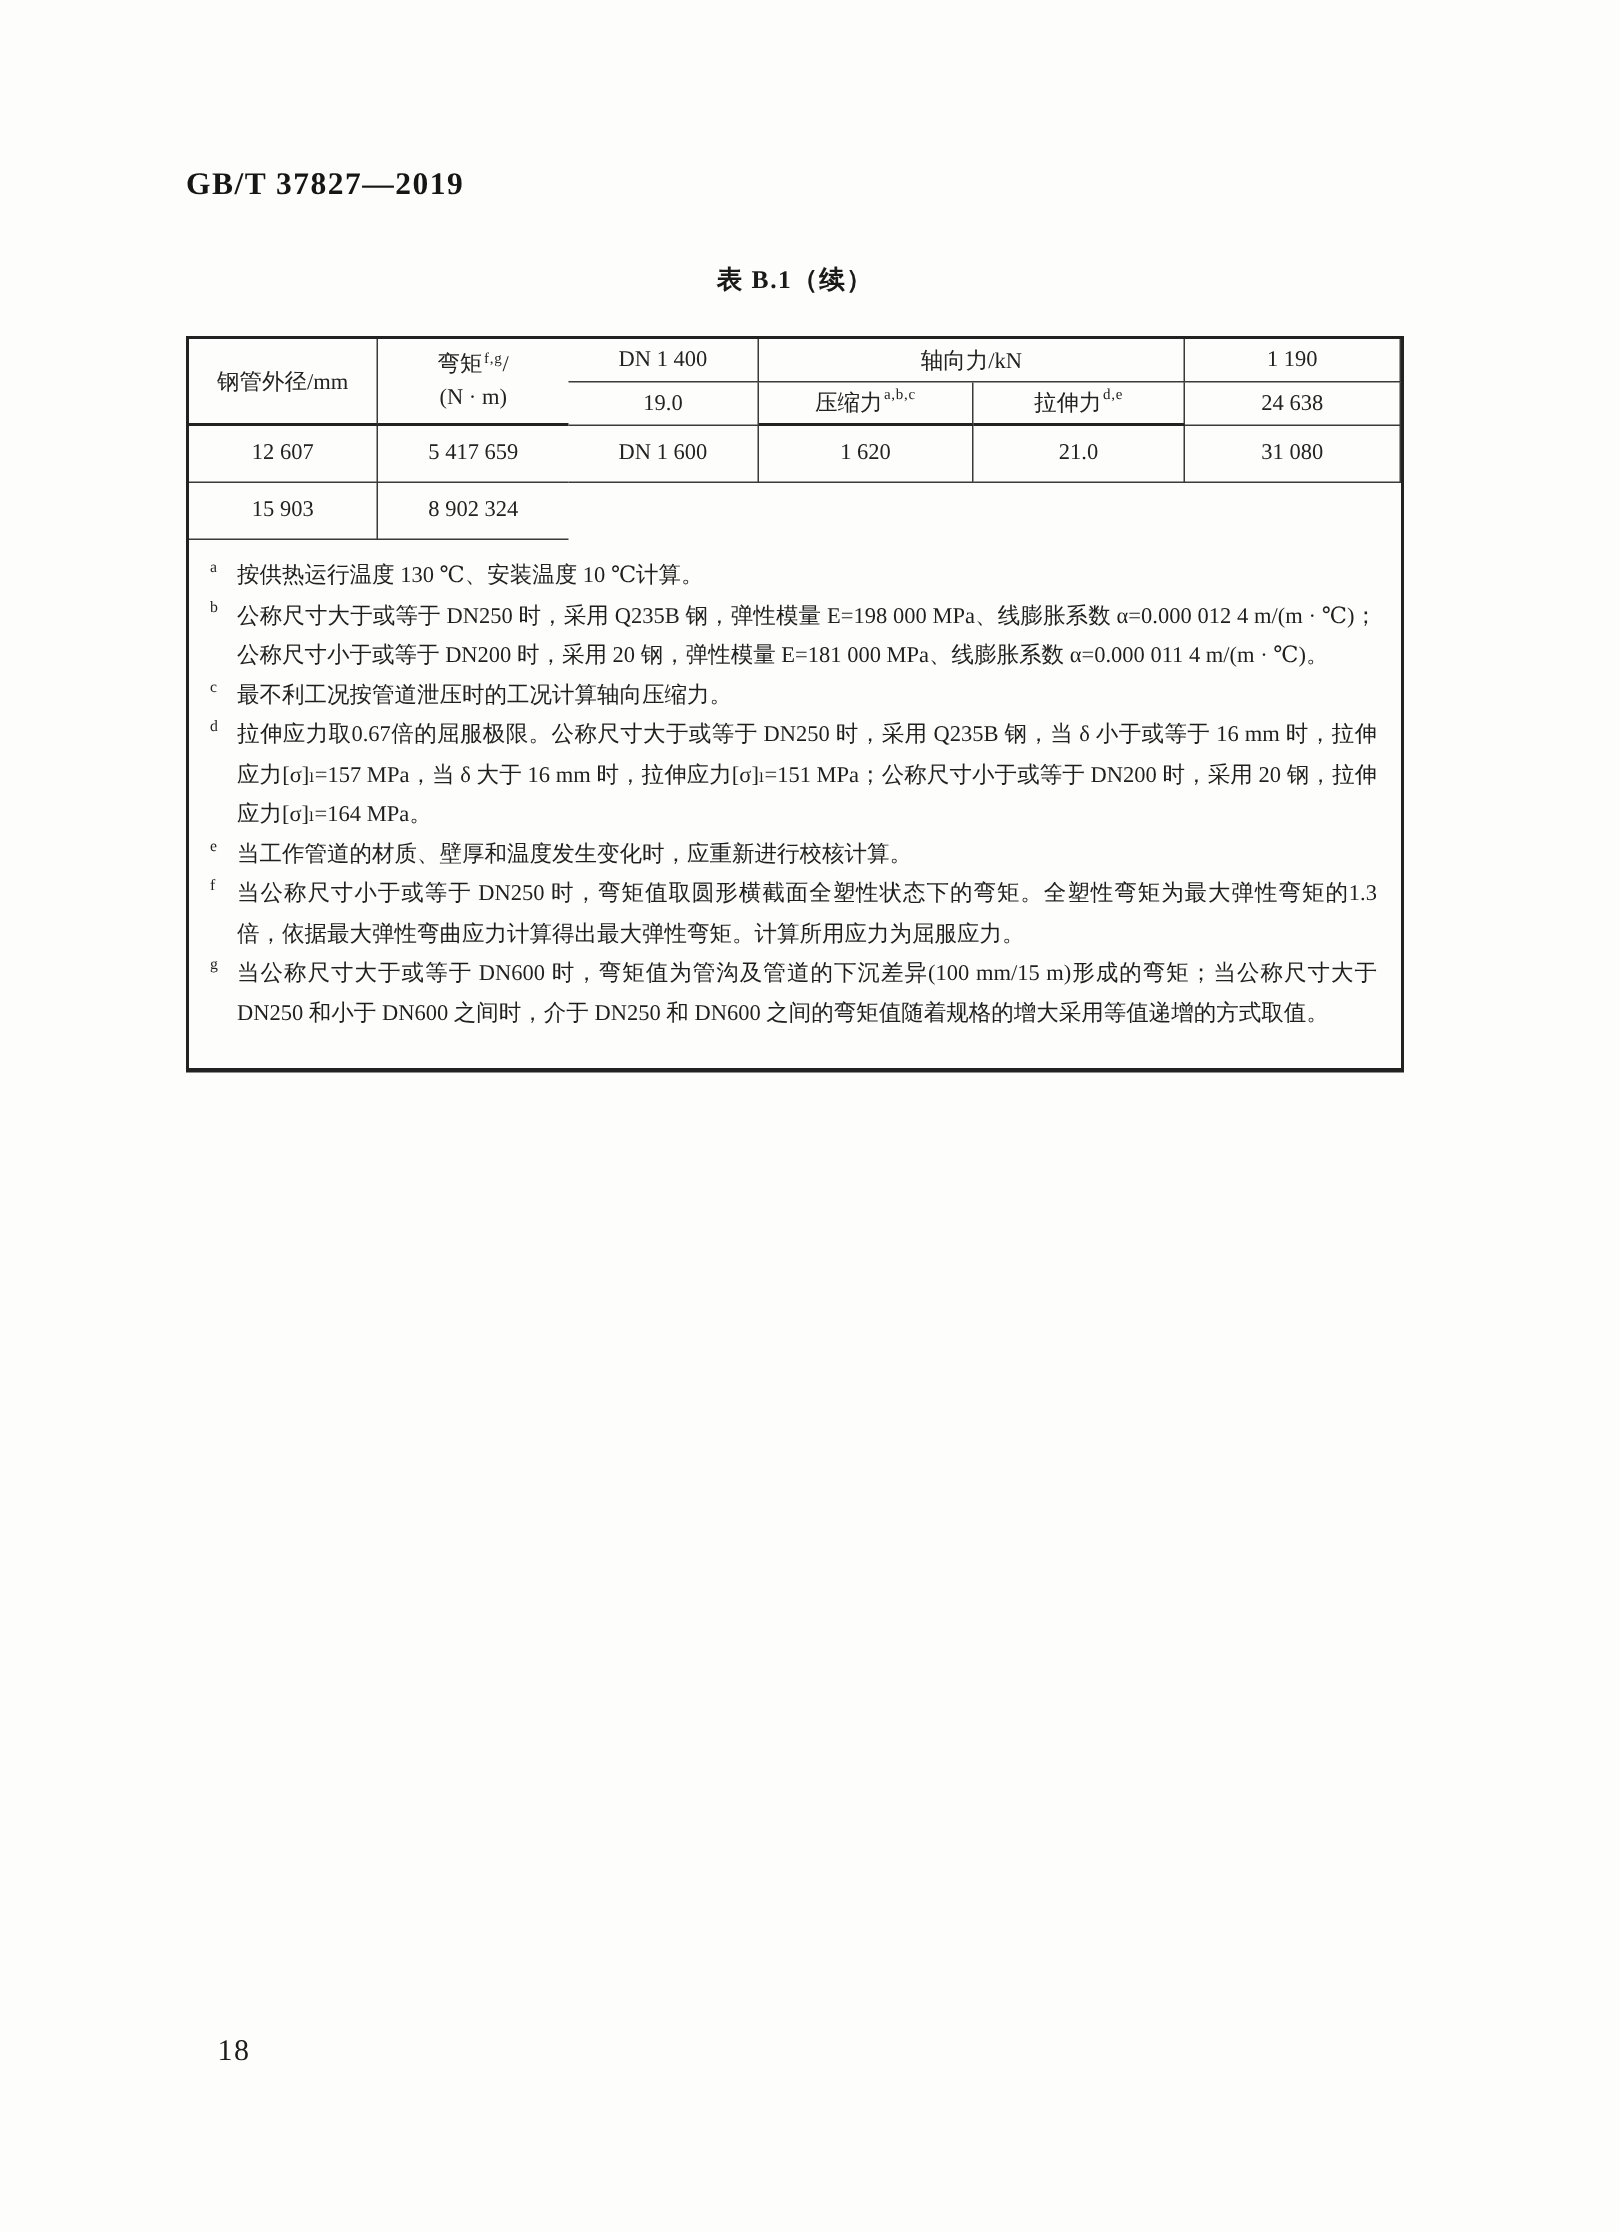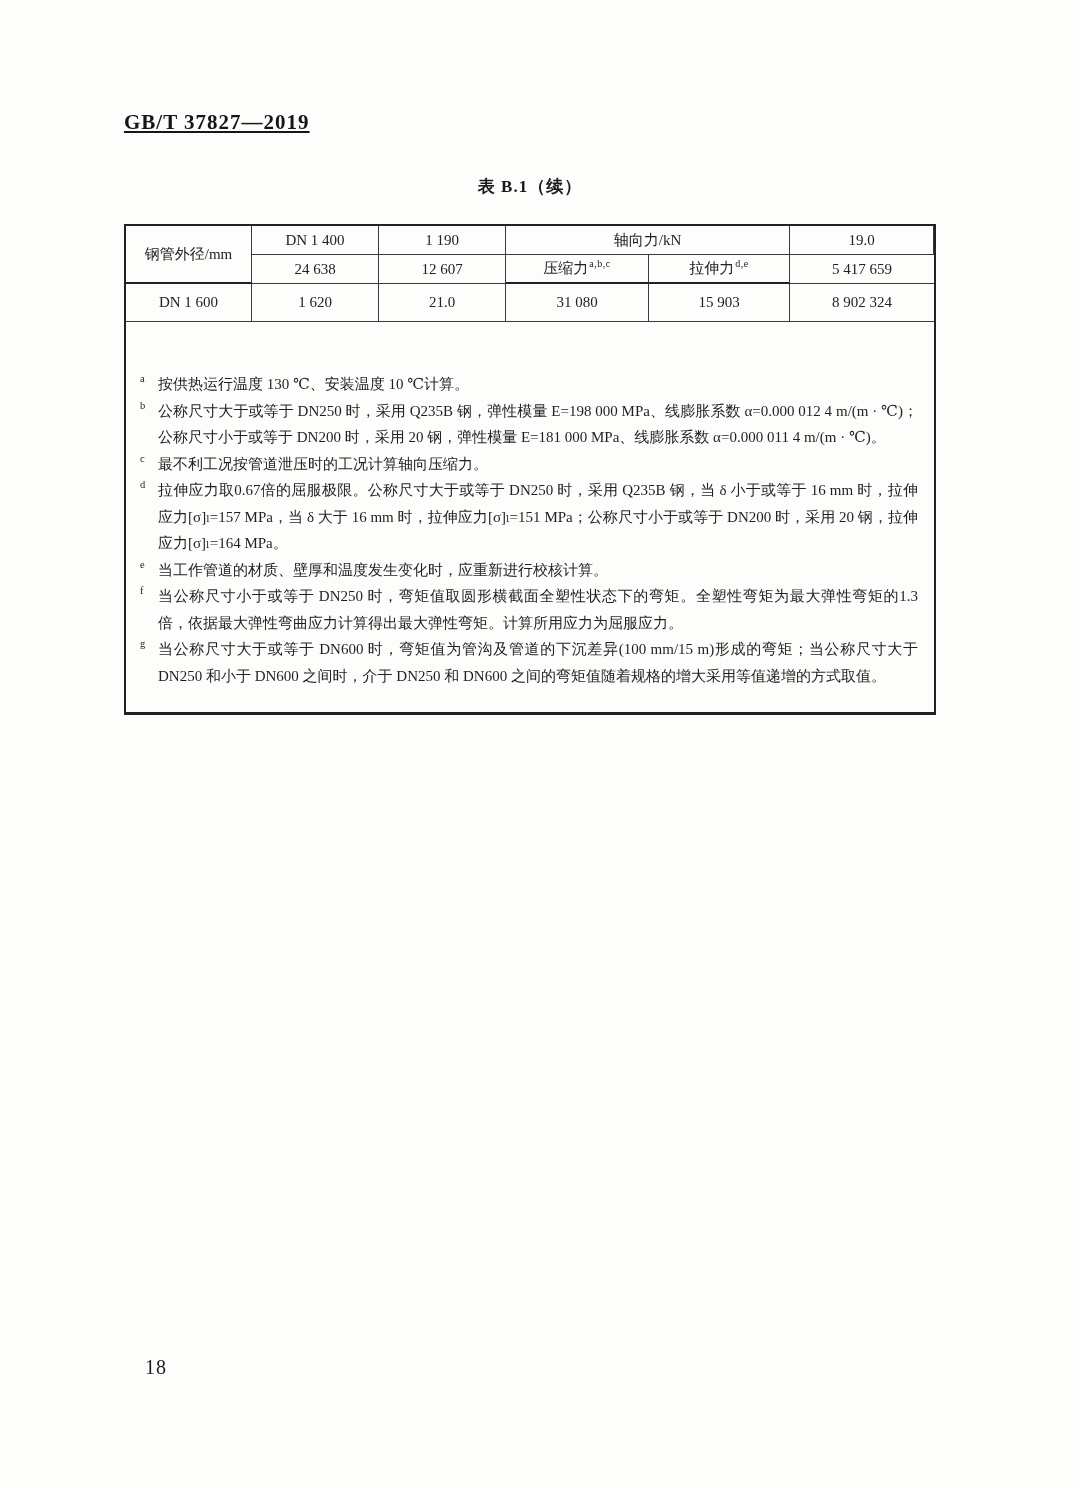--- a/index.html
+++ b/index.html
@@ -13,21 +13,20 @@
   .page{
     position:relative;
     width:1080px;height:1488px;
     background:#fdfdfb;
     overflow:hidden;
   }
   .doc-number{
     position:absolute;left:124px;top:110px;
     font-size:21px;font-weight:bold;letter-spacing:1px;
     color:#161616;
-    text-decoration:underline;
   }
   .table-caption{
     position:absolute;left:124px;top:175px;width:812px;
     text-align:center;font-size:17px;font-weight:bold;color:#1a1a1a;
     letter-spacing:1px;
     font-family:Liberation Serif, serif;
   }
   .std-table{
     position:absolute;left:124px;top:224px;width:812px;
     border:2px solid #222;border-bottom-width:3px;
@@ -95,20 +94,26 @@
 
   <div class="std-table">
     <div class="tbl-grid">
 
       <div class="cell span-head head-bottom">
         <span>钢管外径/mm</span>
       </div>
       <div class="cell axial">
         <span>轴向力/kN</span>
       </div>
+      <div class="cell span-head head-bottom last-col two-line">
+        <span>
+          <span>弯矩</span><span class="sup">f,g</span><span>/</span>
+        </span>
+        <span>(N · m)</span>
+      </div>
       <div class="cell head-bottom" style="grid-column:4;grid-row:2;">
         <span>压缩力</span>
           <span class="sup">a,b,c</span>
       </div>
       <div class="cell head-bottom" style="grid-column:5;grid-row:2;">
         <span>拉伸力</span>
           <span class="sup">d,e</span>
       </div>
 
       <div class="cell">DN 1 400</div>

